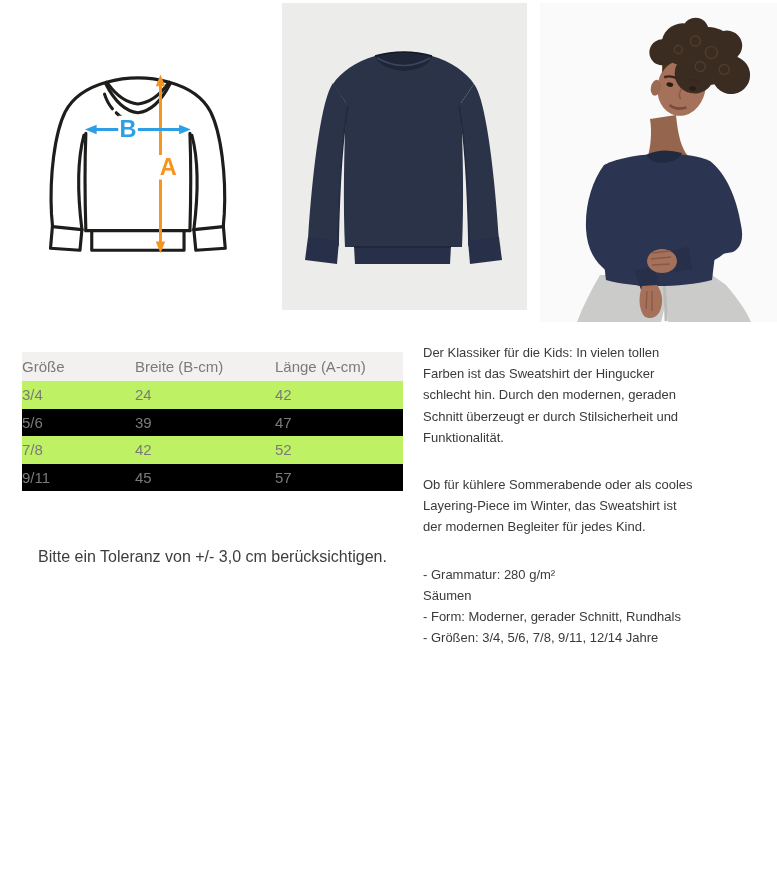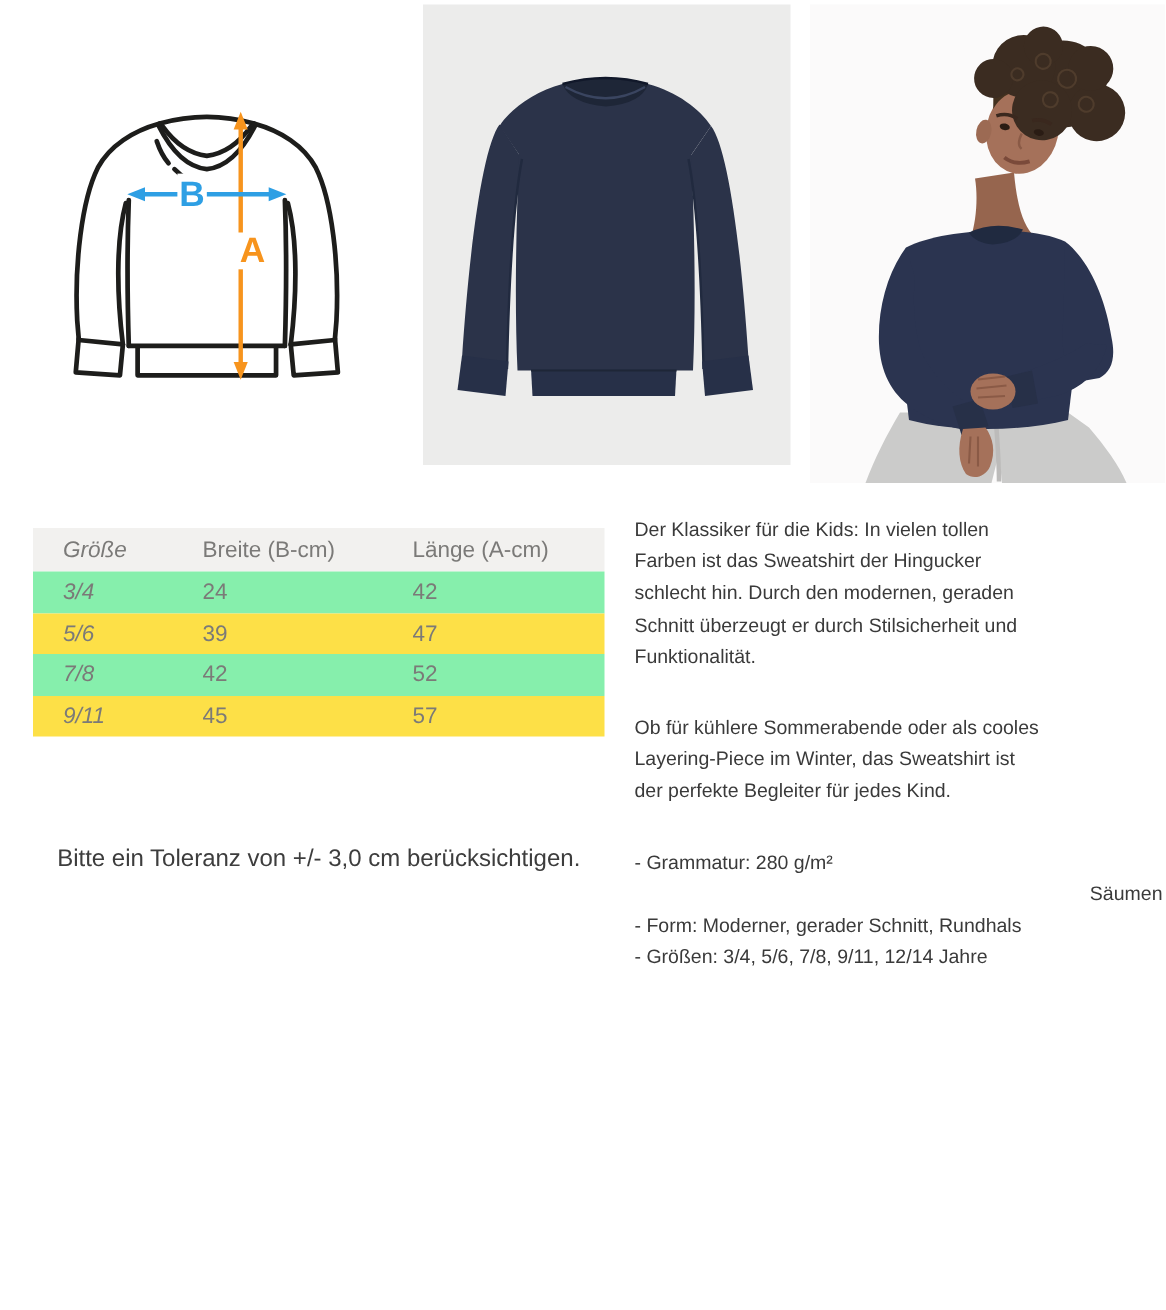--- a/index.html
+++ b/index.html
@@ -10,35 +10,35 @@
   .img-block{position:absolute;}
   .sketch-block{left:24px;top:50px;width:216px;height:210px;background:#ffffff;}
   .flat-block{left:282px;top:3px;width:245px;height:307px;background:#ececeb;}
   .model-block{left:540px;top:3px;width:237px;height:319px;background:#fbfafa;}
   .img-block svg{display:block;width:100%;height:100%;}
 
   
   .size-table{position:absolute;left:22px;top:352px;width:381px;font-size:15px;}
   .t-row{display:grid;grid-template-columns:113px 140px 128px;align-items:center;height:27.5px;}
   .t-head{height:29px;background:#f2f1ef;color:#8b8a88;}
-  .t-row.odd{background:#86efac;}
-  .t-row.even{background:#fde047;}
+  .t-row.odd{background:#bef264;}
+  .t-row.even{background:#000000;}
   .t-row{color:#7b7a78;}
-  .t-cell:first-child{padding-left:20px;font-style:italic;}
+  .t-cell:first-child{padding-left:0;}
 
   
   .tolerance{position:absolute;left:22px;top:548px;width:381px;text-align:center;
-             font-size:16px;color:#3d3d3d;margin-top:16px;}
+             font-size:16px;color:#3d3d3d;}
 
   
   .description{position:absolute;left:423px;top:342px;width:352px;
                font-size:13px;color:#3a3a3a;}
   .description .para{margin:0 0 26px 0;}
   .description .line{line-height:21.2px;white-space:nowrap;}
-  .description .line.center{text-align:right;white-space:normal;}
+  .description .line.center{text-align:left;white-space:normal;}
 </style>
 </head>
 <body>
 
 <div class="page">
 
   <div class="img-block sketch-block">
     <svg viewBox="0 0 220 212">
       <g stroke="#1d1d1b" stroke-width="3.2" fill="none" stroke-linecap="round" stroke-linejoin="round">
         <path d="M84,32 Q116,23 148,32"></path>
@@ -194,21 +194,21 @@
       <div class="para">
         <div class="line">Der Klassiker für die Kids: In vielen tollen</div>
         <div class="line">Farben ist das Sweatshirt der Hingucker</div>
         <div class="line">schlecht hin. Durch den modernen, geraden</div>
         <div class="line">Schnitt überzeugt er durch Stilsicherheit und</div>
         <div class="line">Funktionalität.</div>
       </div>
       <div class="para">
         <div class="line">Ob für kühlere Sommerabende oder als cooles</div>
         <div class="line">Layering-Piece im Winter, das Sweatshirt ist</div>
-        <div class="line">der perfekte Begleiter für jedes Kind.</div>
+        <div class="line">der modernen Begleiter für jedes Kind.</div>
       </div>
       <div class="para">
         <div class="line">- Grammatur: 280 g/m²</div>
         <div class="line center">Säumen</div>
         <div class="line">- Form: Moderner, gerader Schnitt, Rundhals</div>
         <div class="line">- Größen: 3/4, 5/6, 7/8, 9/11, 12/14 Jahre</div>
       </div>
     </div>
 
 </div>

